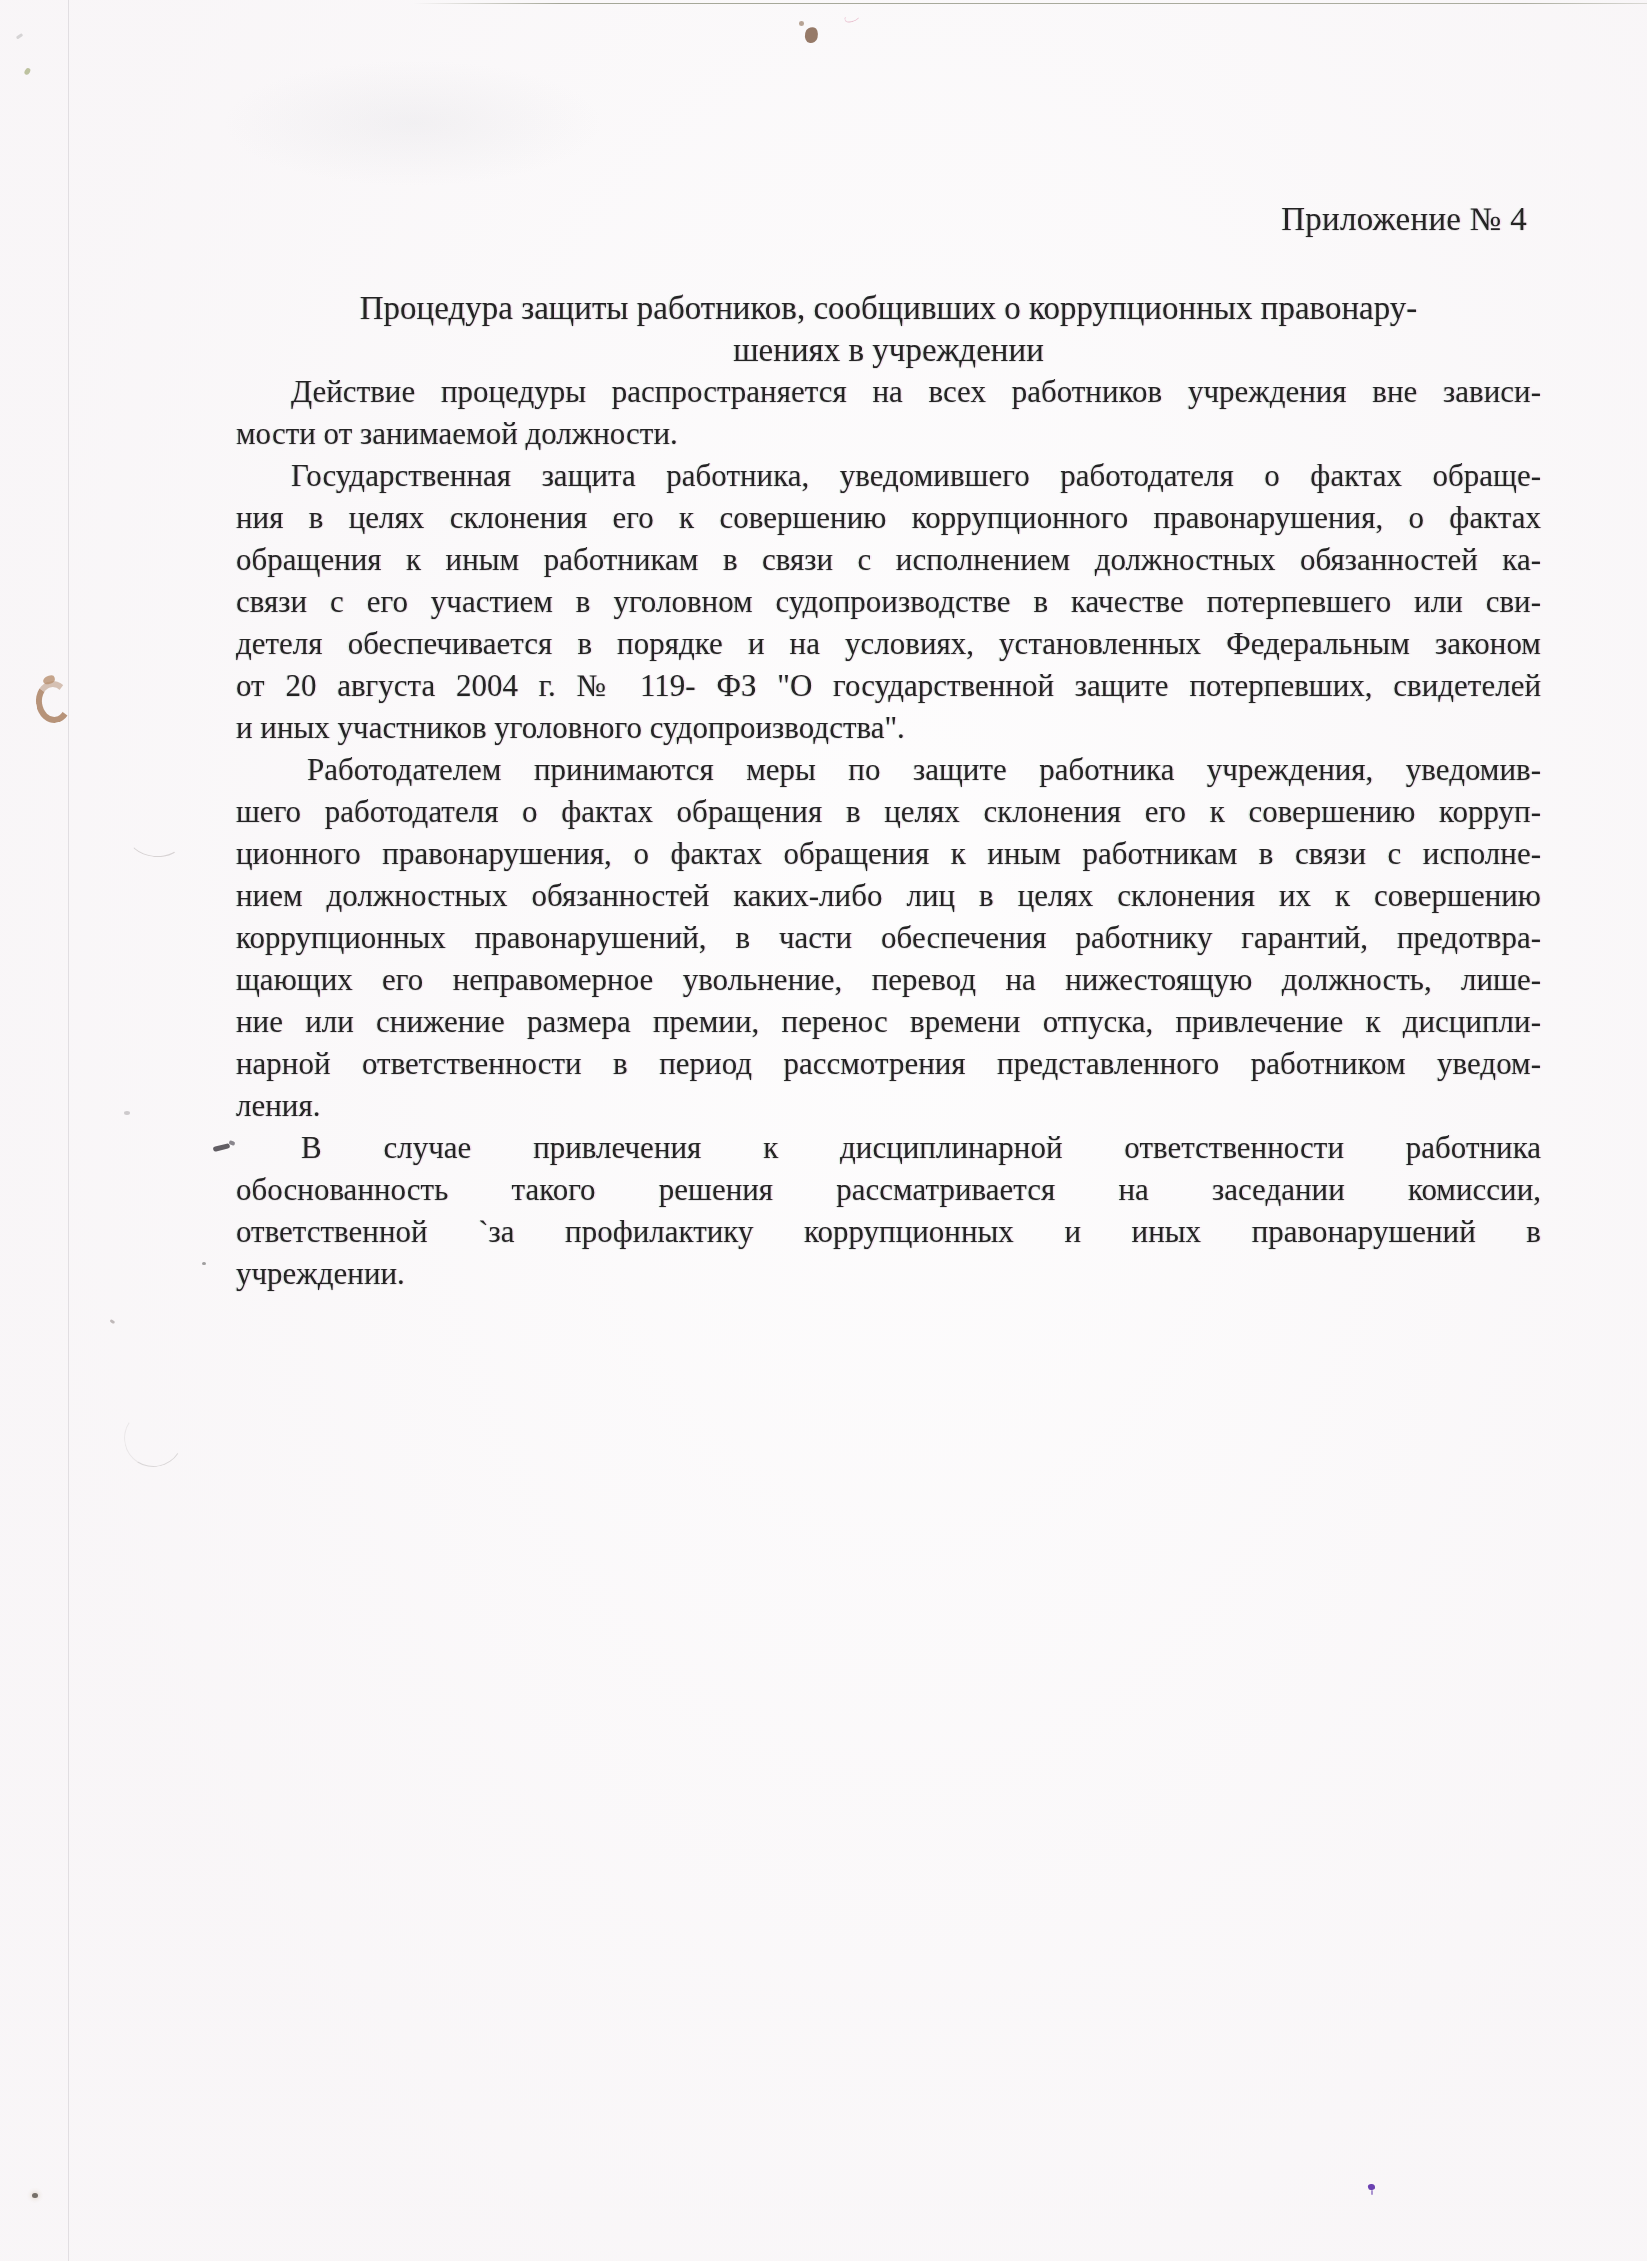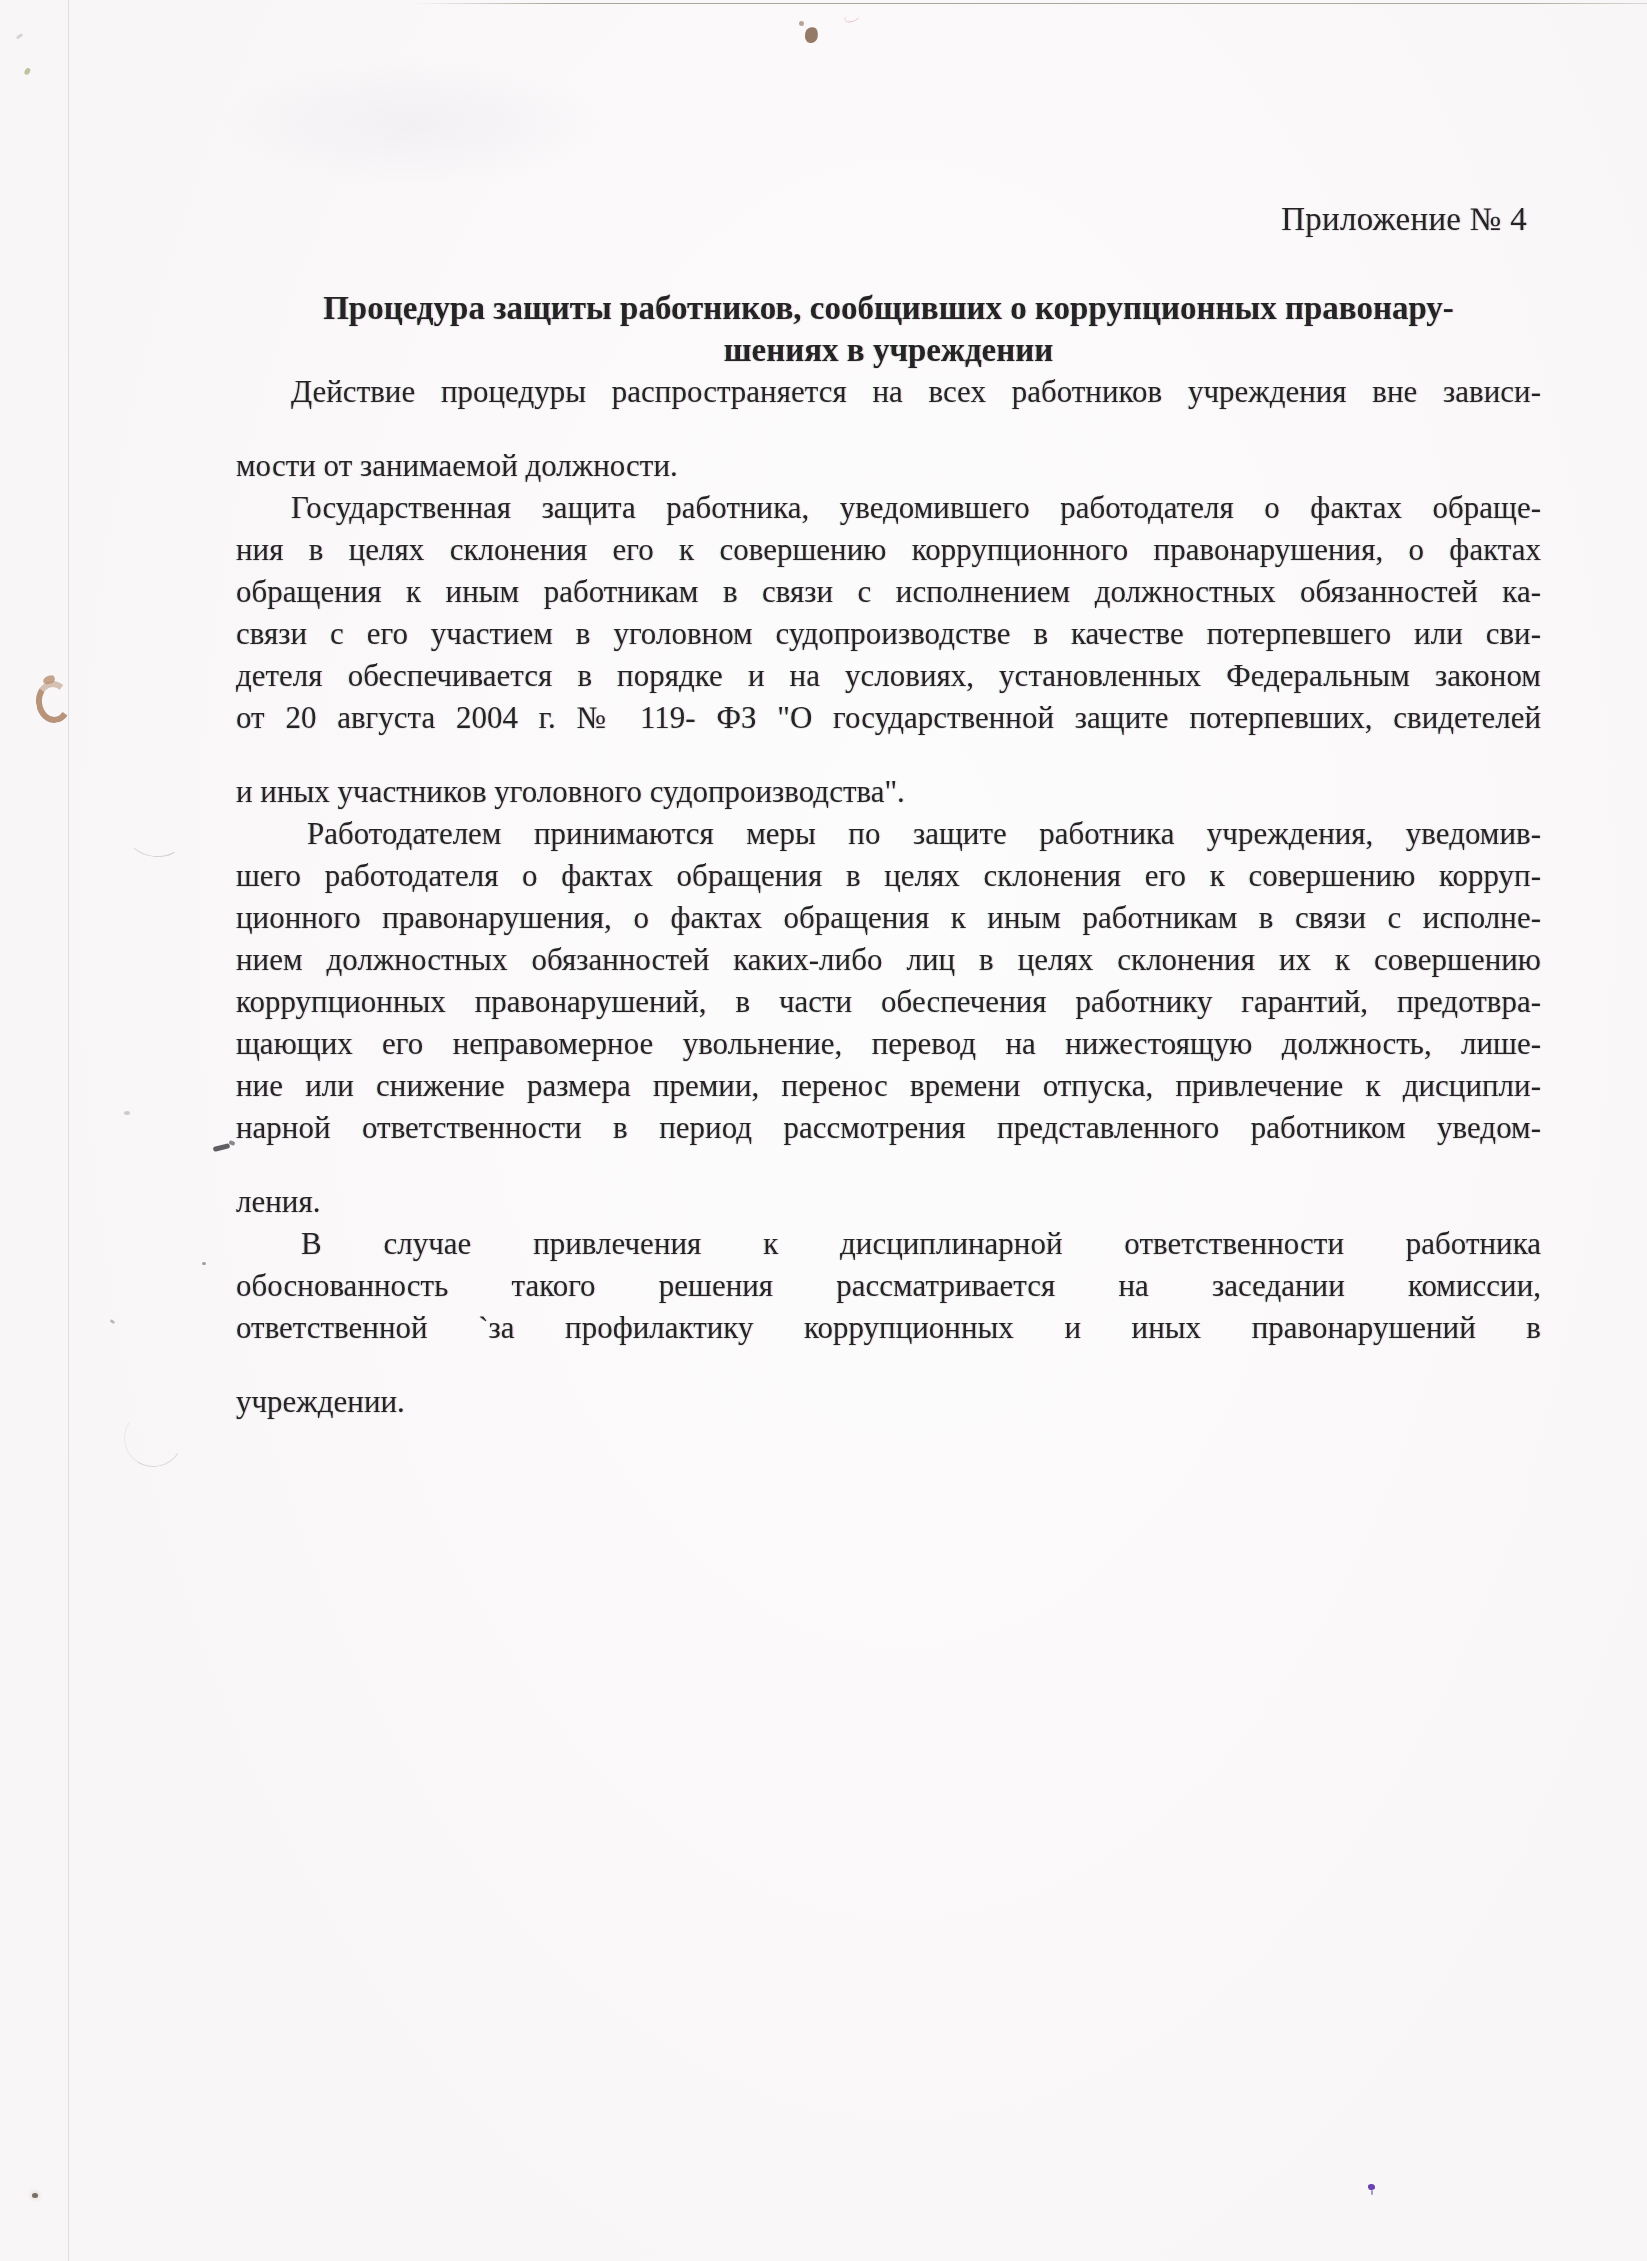--- a/index.html
+++ b/index.html
@@ -27,24 +27,24 @@
     text-align:right; padding-right:14px; box-sizing:border-box;
     letter-spacing:0.3px;
   }
   .textblock{
     position:absolute; left:236px; top:287px; width:1305px;
   }
   .line{
     display:block; height:42px; line-height:42px; font-size:31px;
     white-space:nowrap; overflow:visible;
   }
-  .t{ font-size:33px; font-weight:bold; white-space:normal; }
+  .t{ font-size:33px; font-weight:normal; white-space:normal; }
   .center{ text-align:center; text-align-last:center; }
   .j{ text-align:justify; text-align-last:justify; white-space:normal; }
-  .last{ text-align:center; text-align-last:left;margin-top:32px; }
+  .last{ text-align:center; text-align-last:left; }
   .i85{ text-indent:55px;font-family:Liberation Serif, serif; }
   .i110{ text-indent:71px;font-family:Liberation Serif, serif; }
   .i100{ text-indent:65px;font-family:Liberation Serif, serif; }
 
   
   .artifact{ position:absolute; pointer-events:none; }
   .top-edge{
     left:413px; top:2.6px; width:1234px; height:1.9px;
     background:linear-gradient(90deg, rgba(95,100,72,0) 0%, rgba(95,100,72,0.55) 12%, rgba(95,100,72,0.5) 90%, rgba(95,100,72,0.2) 100%);
   }

